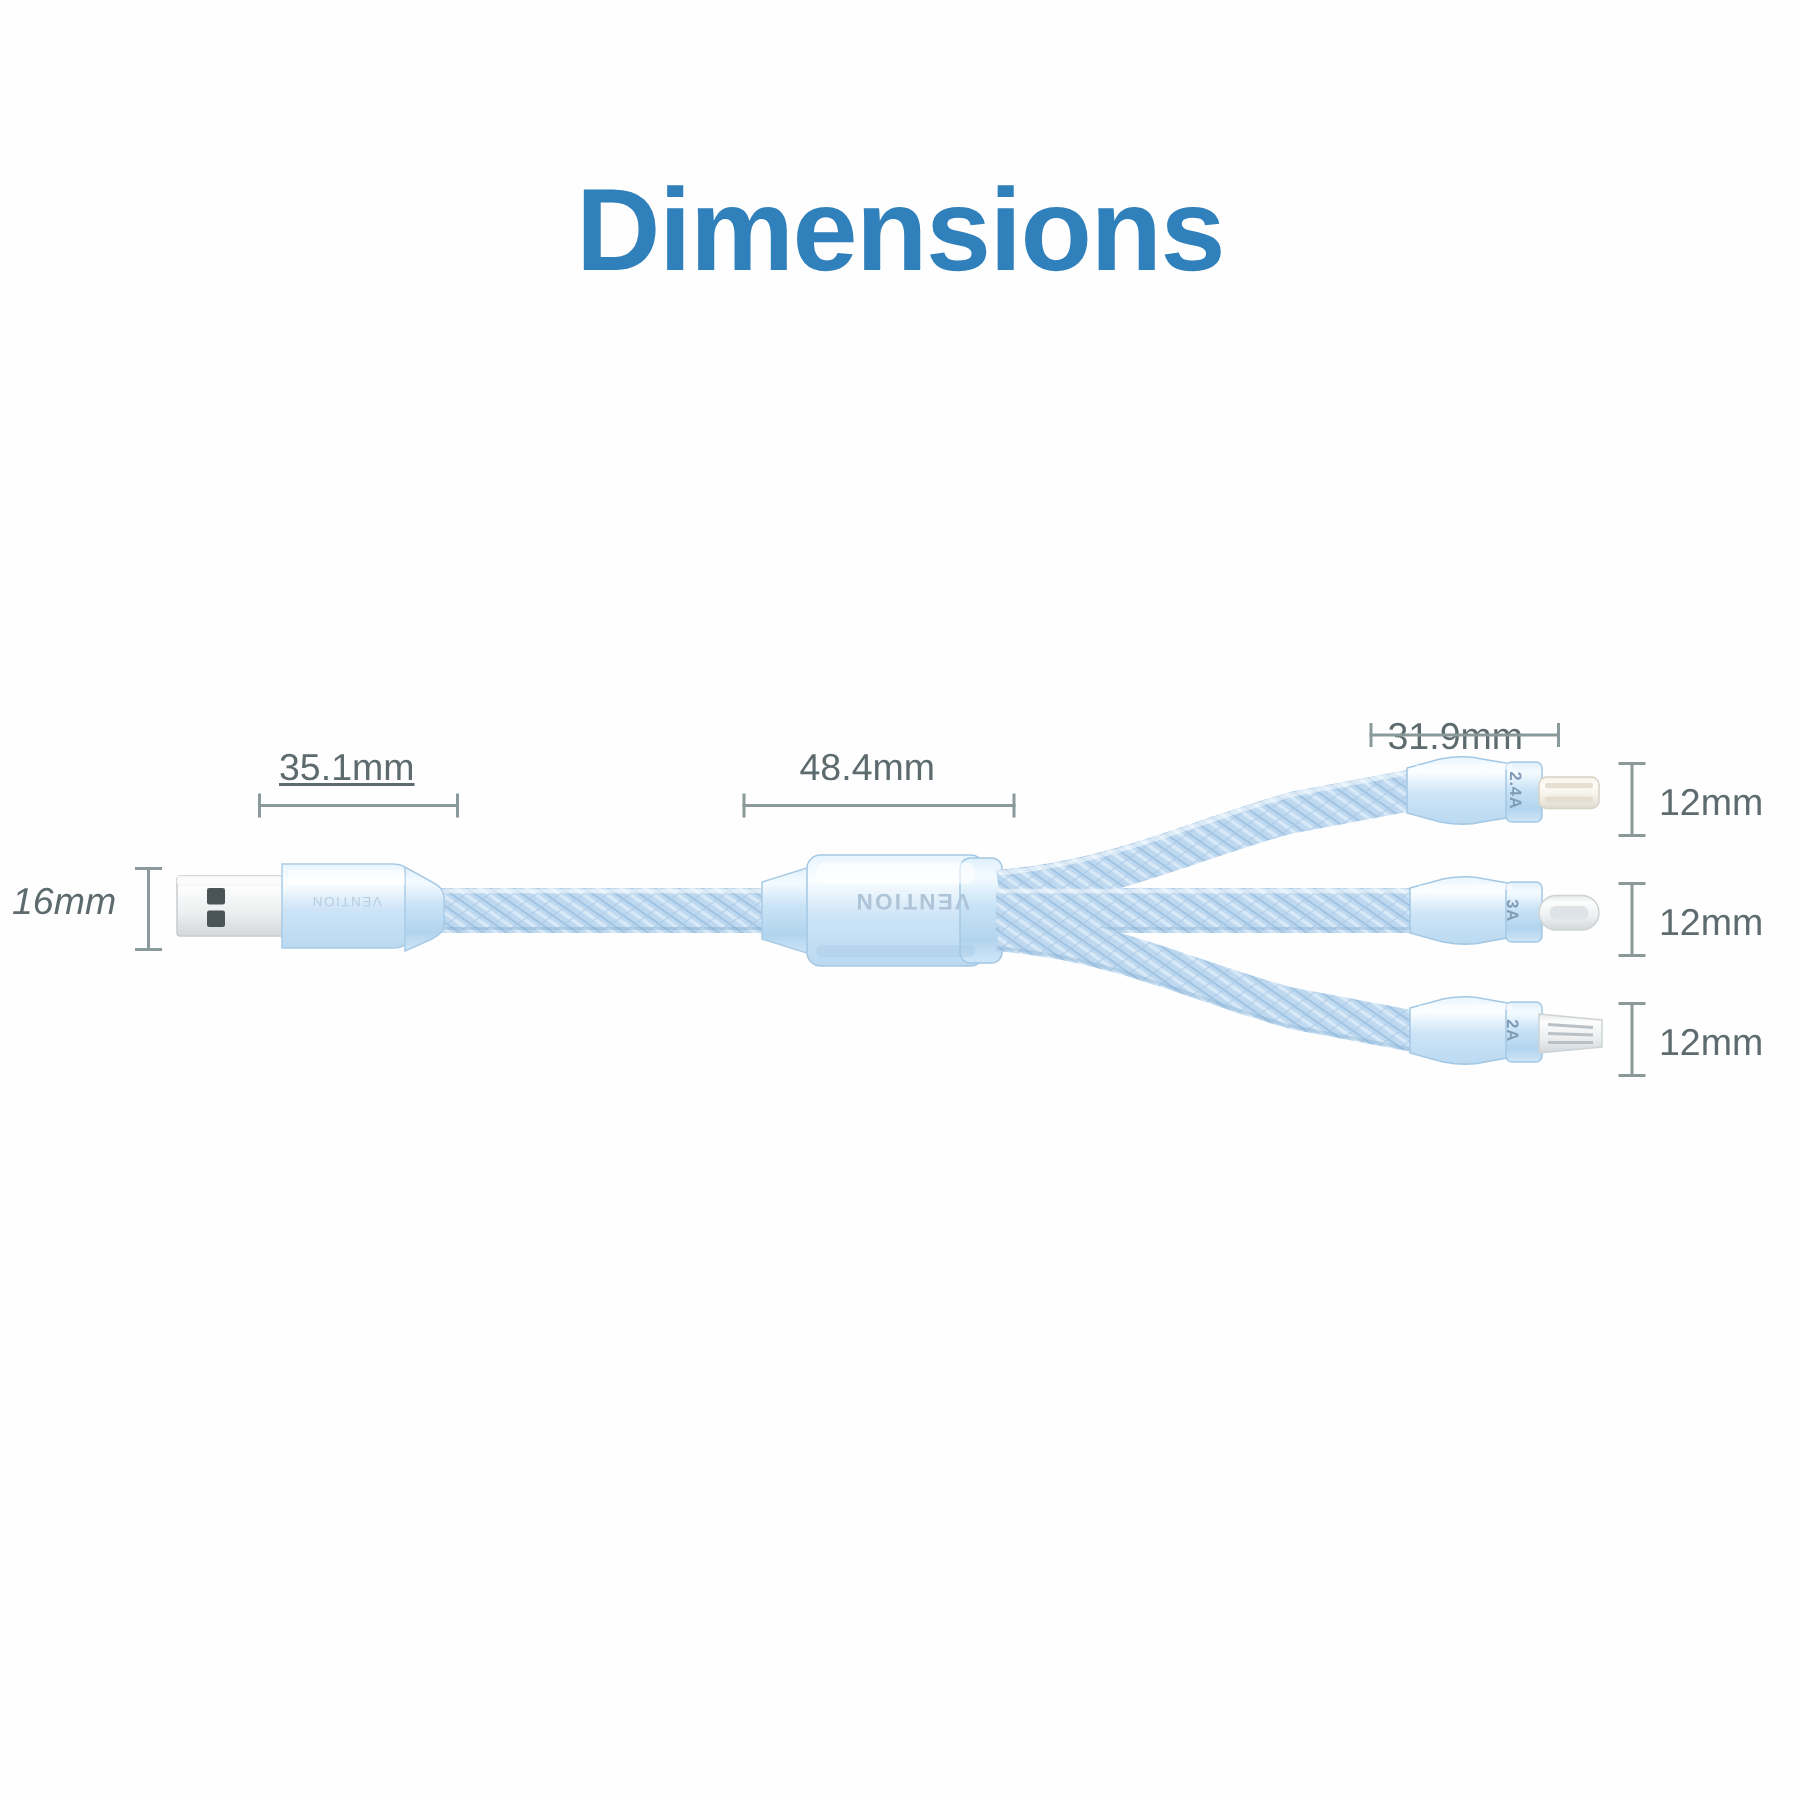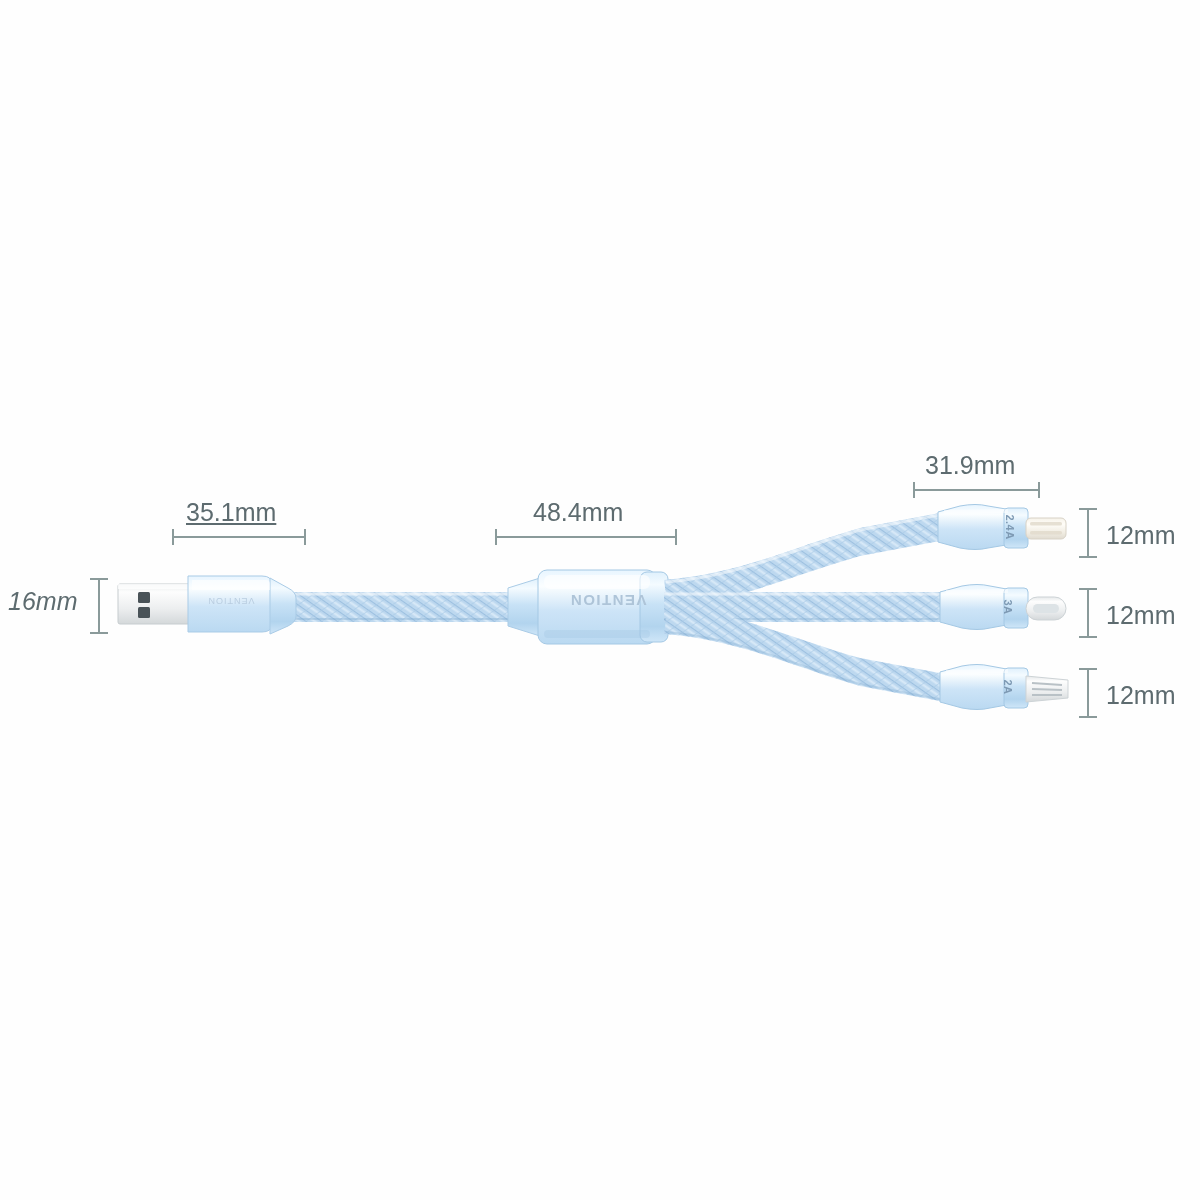--- a/index.html
+++ b/index.html
@@ -136,20 +136,21 @@
     color: #b9cde0;
     transform: rotate(180deg);
     font-family: "Liberation Sans", sans-serif;
   }
 </style>
 </head>
 <body>
 
 <div id="stage">
 
+  <div id="page-title">Dimensions</div>
 
   <svg id="cable-art" viewBox="0 0 1200 1200" xmlns="http://www.w3.org/2000/svg">
     <defs>
 
       <pattern id="braid" width="9" height="9" patternUnits="userSpaceOnUse" patternTransform="rotate(35)">
         <rect width="9" height="9" fill="#bdd8ef"></rect>
         <path d="M0 0 L9 0" stroke="#9cc0e0" stroke-width="2.2"></path>
         <path d="M0 4.5 L9 4.5" stroke="#d9eaf8" stroke-width="2.2"></path>
       </pattern>
       <pattern id="braid2" width="9" height="9" patternUnits="userSpaceOnUse" patternTransform="rotate(-35)">
@@ -291,21 +292,21 @@
       <div class="cap b"></div>
   </div>
 
   <div class="dim-label" style="left:533px; top:498px;">48.4mm</div>
   <div class="hbracket" style="left:495px; top:529px; width:182px;">
     <div class="bar"></div>
       <div class="cap l"></div>
       <div class="cap r"></div>
   </div>
 
-  <div class="dim-label" style="left:925px; top:451px;">31.9mm</div>
+  <div class="dim-label" style="left:925px; top:477px;">31.9mm</div>
   <div class="hbracket" style="left:913px; top:482px; width:127px;">
     <div class="bar"></div>
       <div class="cap l"></div>
       <div class="cap r"></div>
   </div>
 
   <div class="vbracket" style="left:1079px; top:508px; height:50px;">
     <div class="bar"></div>
       <div class="cap t"></div>
       <div class="cap b"></div>

